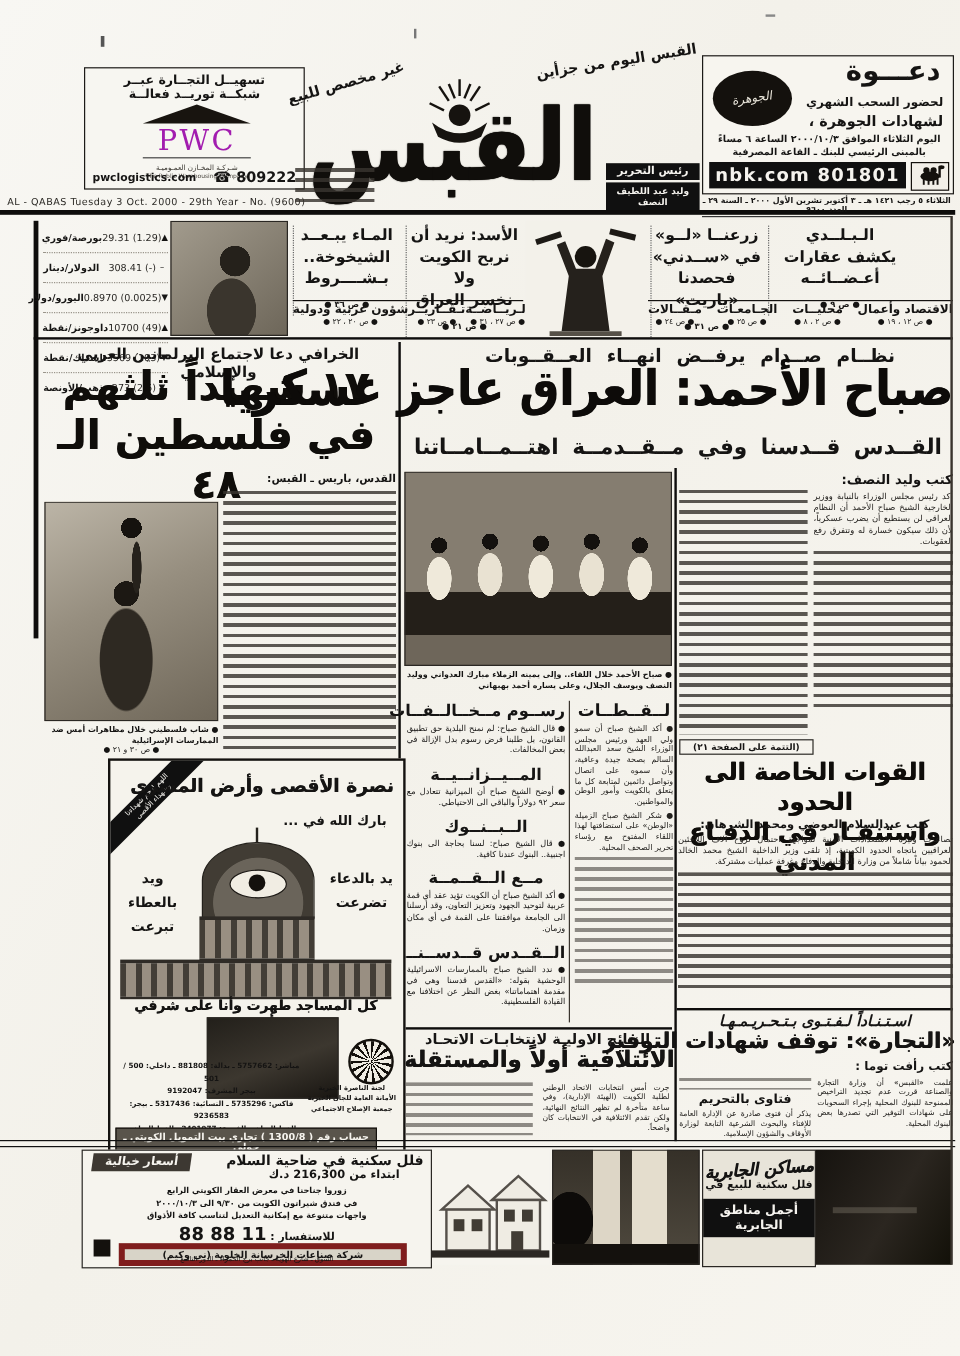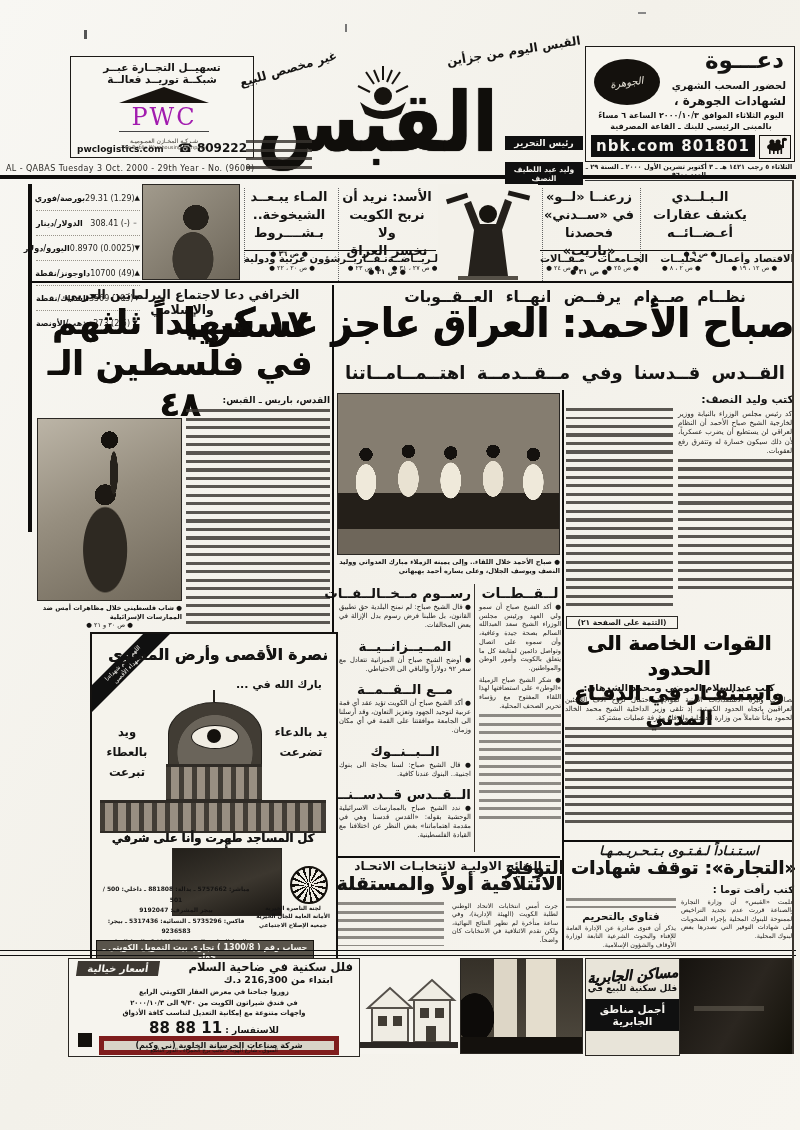--- a/index.html
+++ b/index.html
@@ -97,21 +97,21 @@
     </g>
     <circle cx="31" cy="34" r="9" fill="#16130f"></circle>
     <path d="M8 40 Q31 58 54 40 L49 52 Q31 62 13 52 Z" fill="#16130f"></path>
   </svg>
   <div class="abs c" style="left:248px;top:74px;width:258px;font-size:74px;font-weight:bold;line-height:96px;transform:scaleY(1.12);letter-spacing:-3px;color:#100e0b;text-shadow:0 0 1px #100e0b,.6px 0 0 #100e0b;">القبس</div>
   <div class="abs b" style="left:446px;top:44px;font-size:12px;transform:rotate(-9deg);white-space:nowrap;">القبس اليوم من جزأين</div>
   <div class="abs b" style="left:238px;top:62px;font-size:12px;transform:rotate(-16deg);white-space:nowrap;">غير مخصص للبيع</div>
   <div class="abs tx" style="left:246px;top:140px;width:66px;height:30px;"></div>
 
   <div class="abs" style="left:505px;top:136px;width:78px;">
-    <div class="bar-k c b" style="font-size:9px;padding:2px 0;margin-bottom:12px;">رئيس التحرير</div>
+    <div class="bar-k c b" style="font-size:9px;padding:2px 0;margin-bottom:2px;">رئيس التحرير</div>
     <div class="bar-k c b" style="font-size:7.5px;padding:2.5px 0;">وليد عبد اللطيف النصف</div>
   </div>
 
   <div class="abs" style="left:585px;top:46px;width:208px;height:114px;border:1.5px solid #1c1a17;background:#f7f5ef;">
     <div class="abs b" style="right:10px;top:0;font-size:23px;">دعـــوة</div>
     <div class="abs" style="left:8px;top:12px;width:66px;height:46px;background:#14110d;border-radius:50%;display:flex;align-items:center;justify-content:center;">
       <span style="color:#e9e5da;font-size:10px;font-style:italic;transform:rotate(-8deg);">الجوهرة</span>
     </div>
     <div class="abs b" style="right:8px;top:33px;font-size:10px;">لحضور السحب الشهري</div>
     <div class="abs b" style="right:8px;top:47px;font-size:12px;">لشهادات الجوهرة ،</div>
@@ -267,26 +267,26 @@
   <div class="abs" style="left:339px;top:578px;width:132px;">
     <div class="sec">
         <div class="sech">رســوم مــخــالــفــات</div>
         <div class="secb">● قال الشيخ صباح: لم نمنح البلدية حق تطبيق القانون، بل طلبنا فرض رسوم بدل الإزالة في بعض المخالفات.</div>
       </div>
     <div class="sec">
         <div class="sech">المــيــزانــيــة</div>
         <div class="secb">● أوضح الشيخ صباح أن الميزانية تتعادل مع سعر ٩٢ دولاراً والباقي الى الاحتياطي.</div>
       </div>
     <div class="sec">
+        <div class="sech">الــبــنــوك</div>
+        <div class="secb">● قال الشيخ صباح: لسنا بحاجة الى بنوك اجنبية.. البنوك عندنا كافية.</div>
+      </div>
+    <div class="sec">
         <div class="sech">مــع الــقــمــة</div>
         <div class="secb">● أكد الشيخ صباح أن الكويت تؤيد عقد أي قمة عربية لتوحيد الجهود وتعزيز التعاون، وقد أرسلنا الى الجامعة موافقتنا على القمة في أي مكان وزمان.</div>
-      </div>
-    <div class="sec">
-        <div class="sech">الــبــنــوك</div>
-        <div class="secb">● قال الشيخ صباح: لسنا بحاجة الى بنوك اجنبية.. البنوك عندنا كافية.</div>
       </div>
     <div class="sec">
         <div class="sech">الــقــدس قــدســنــا</div>
         <div class="secb">● ندد الشيخ صباح بالممارسات الاسرائيلية الوحشية بقوله: «القدس قدسنا وهي في مقدمة اهتماماتنا» بغض النظر عن اختلافنا مع القيادة الفلسطينية.</div>
       </div>
   </div>
   <div class="abs" style="left:474px;top:584px;width:1px;height:268px;background:#3a352e;"></div>
   <div class="abs" style="left:479px;top:578px;width:82px;">
     <div class="sech" style="font-size:14px;">لــقــطــات</div>
     <div class="snip" style="font-size:6.6px;">● أكد الشيخ صباح أن سمو ولي العهد ورئيس مجلس الوزراء الشيخ سعد العبدالله السالم بصحة جيدة وعافية، وأن سموه على اتصال وتواصل دائمين لمتابعة كل ما يتعلق بالكويت وأمور الوطن والمواطنين.</div>

